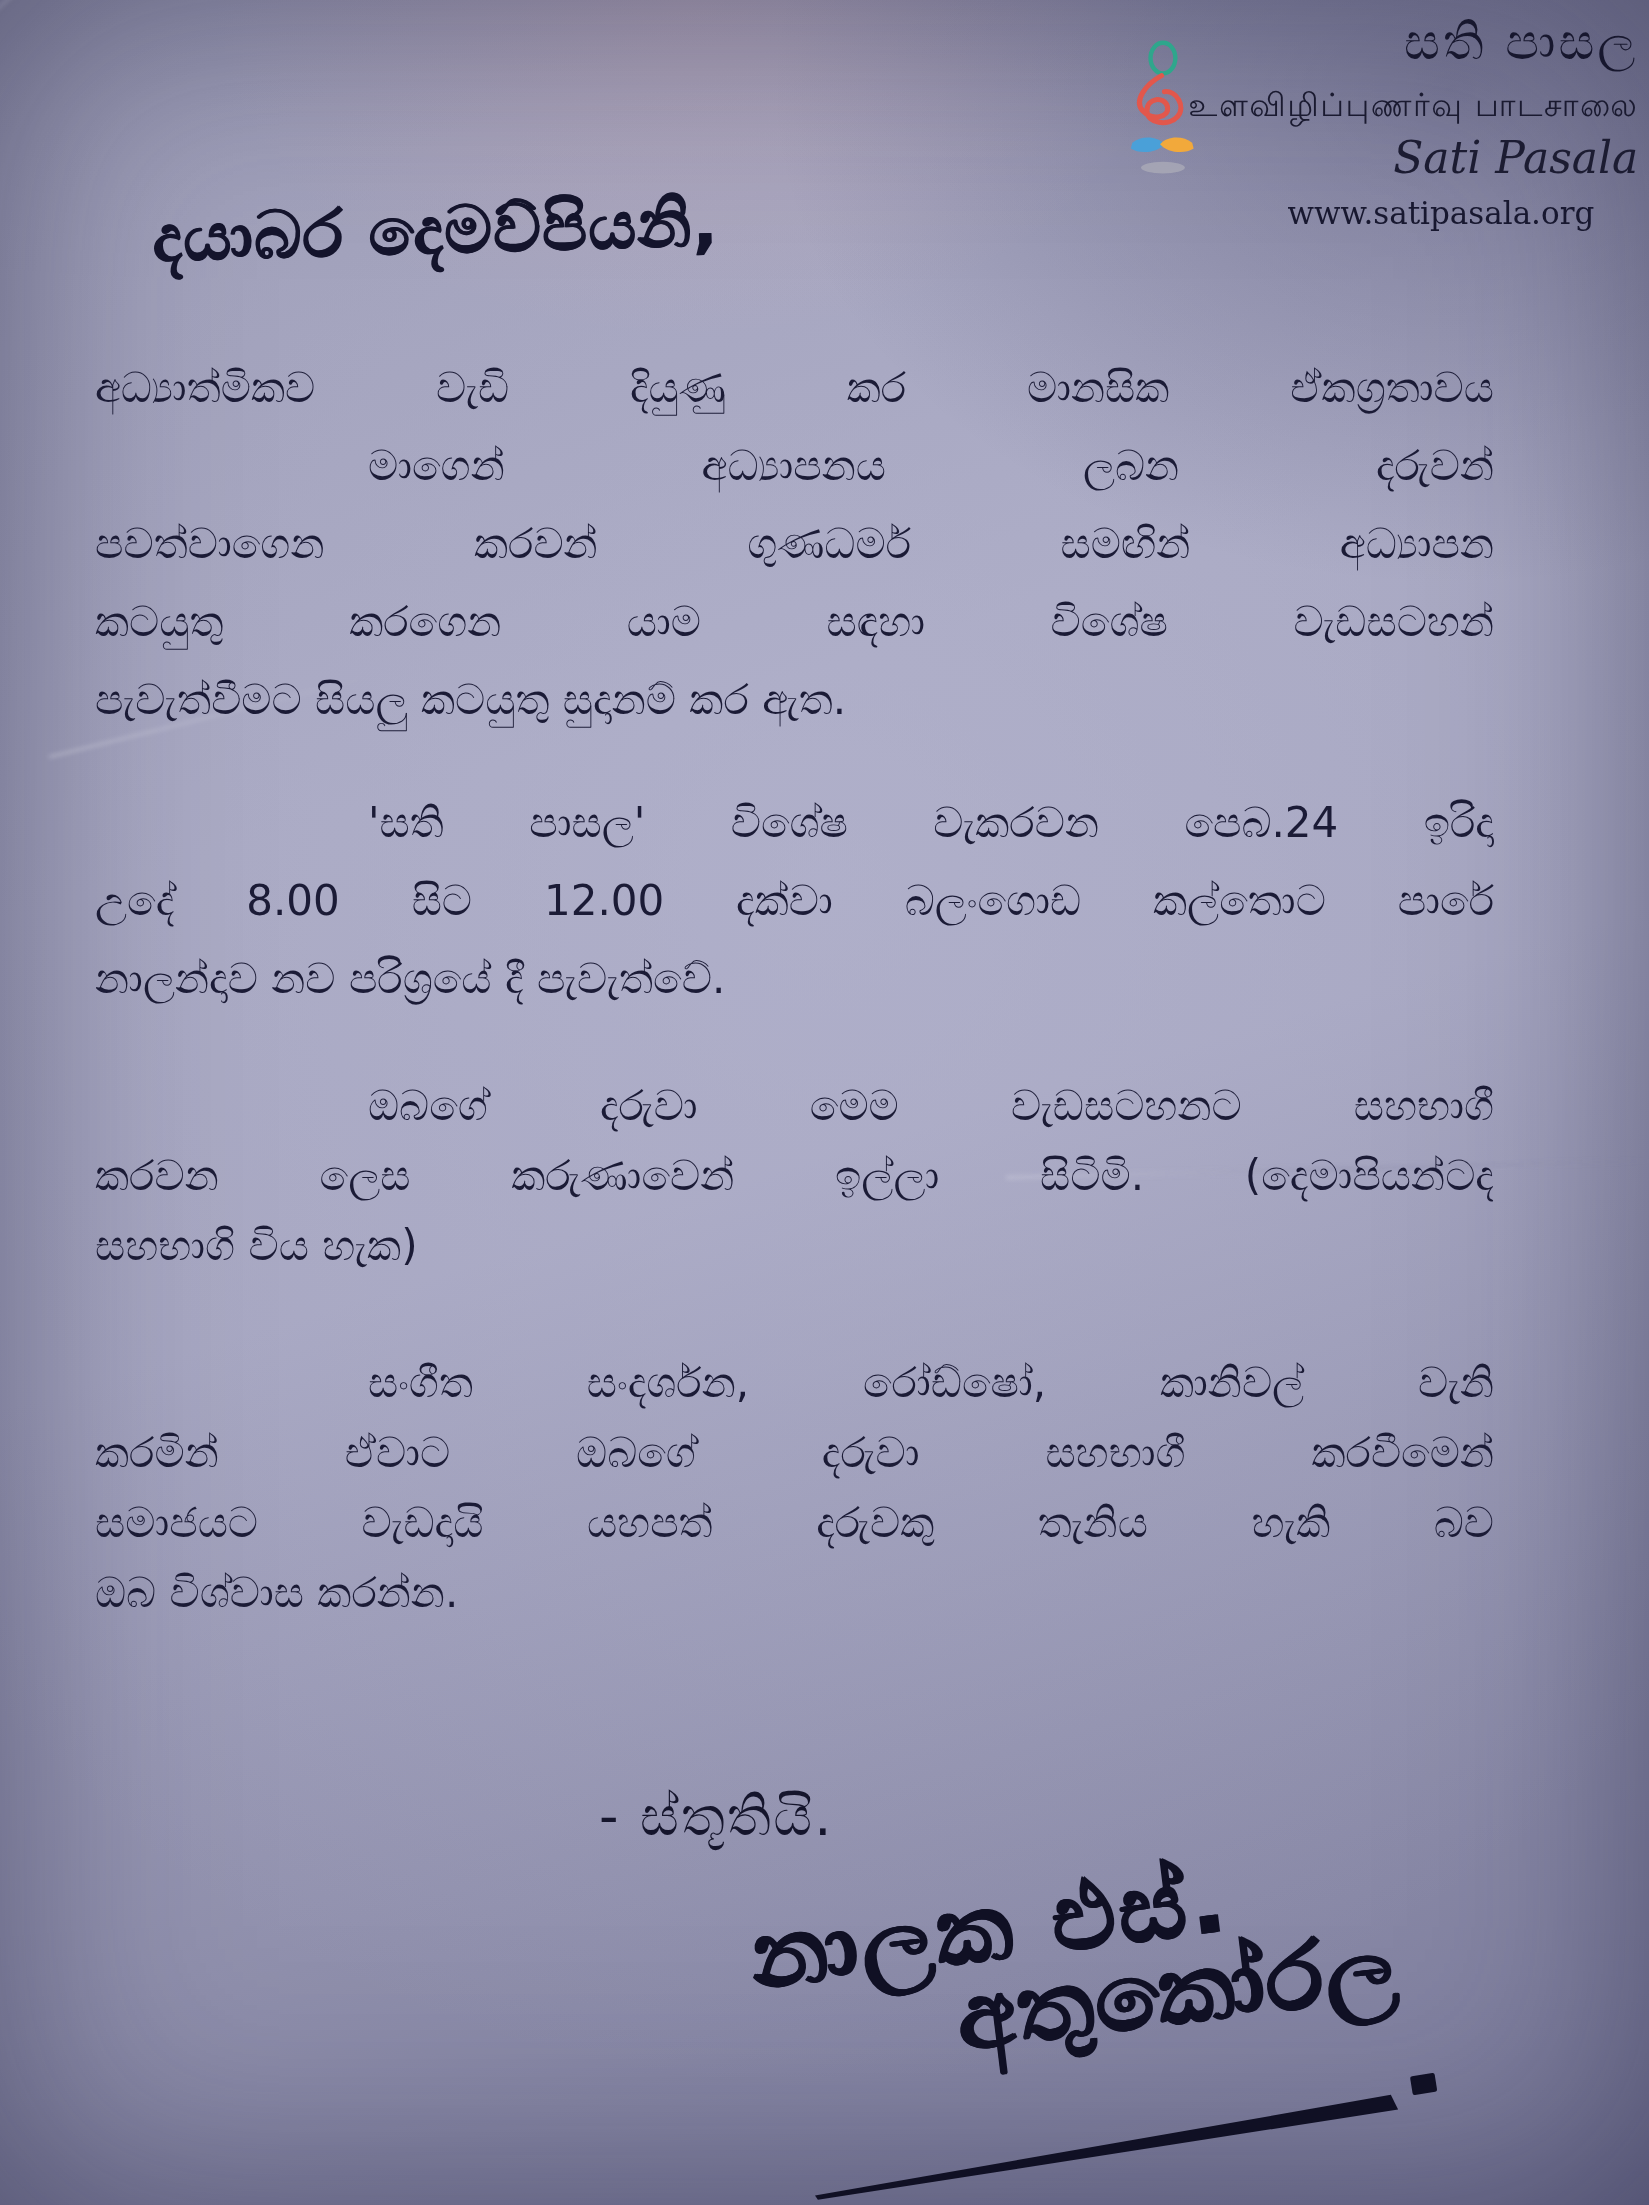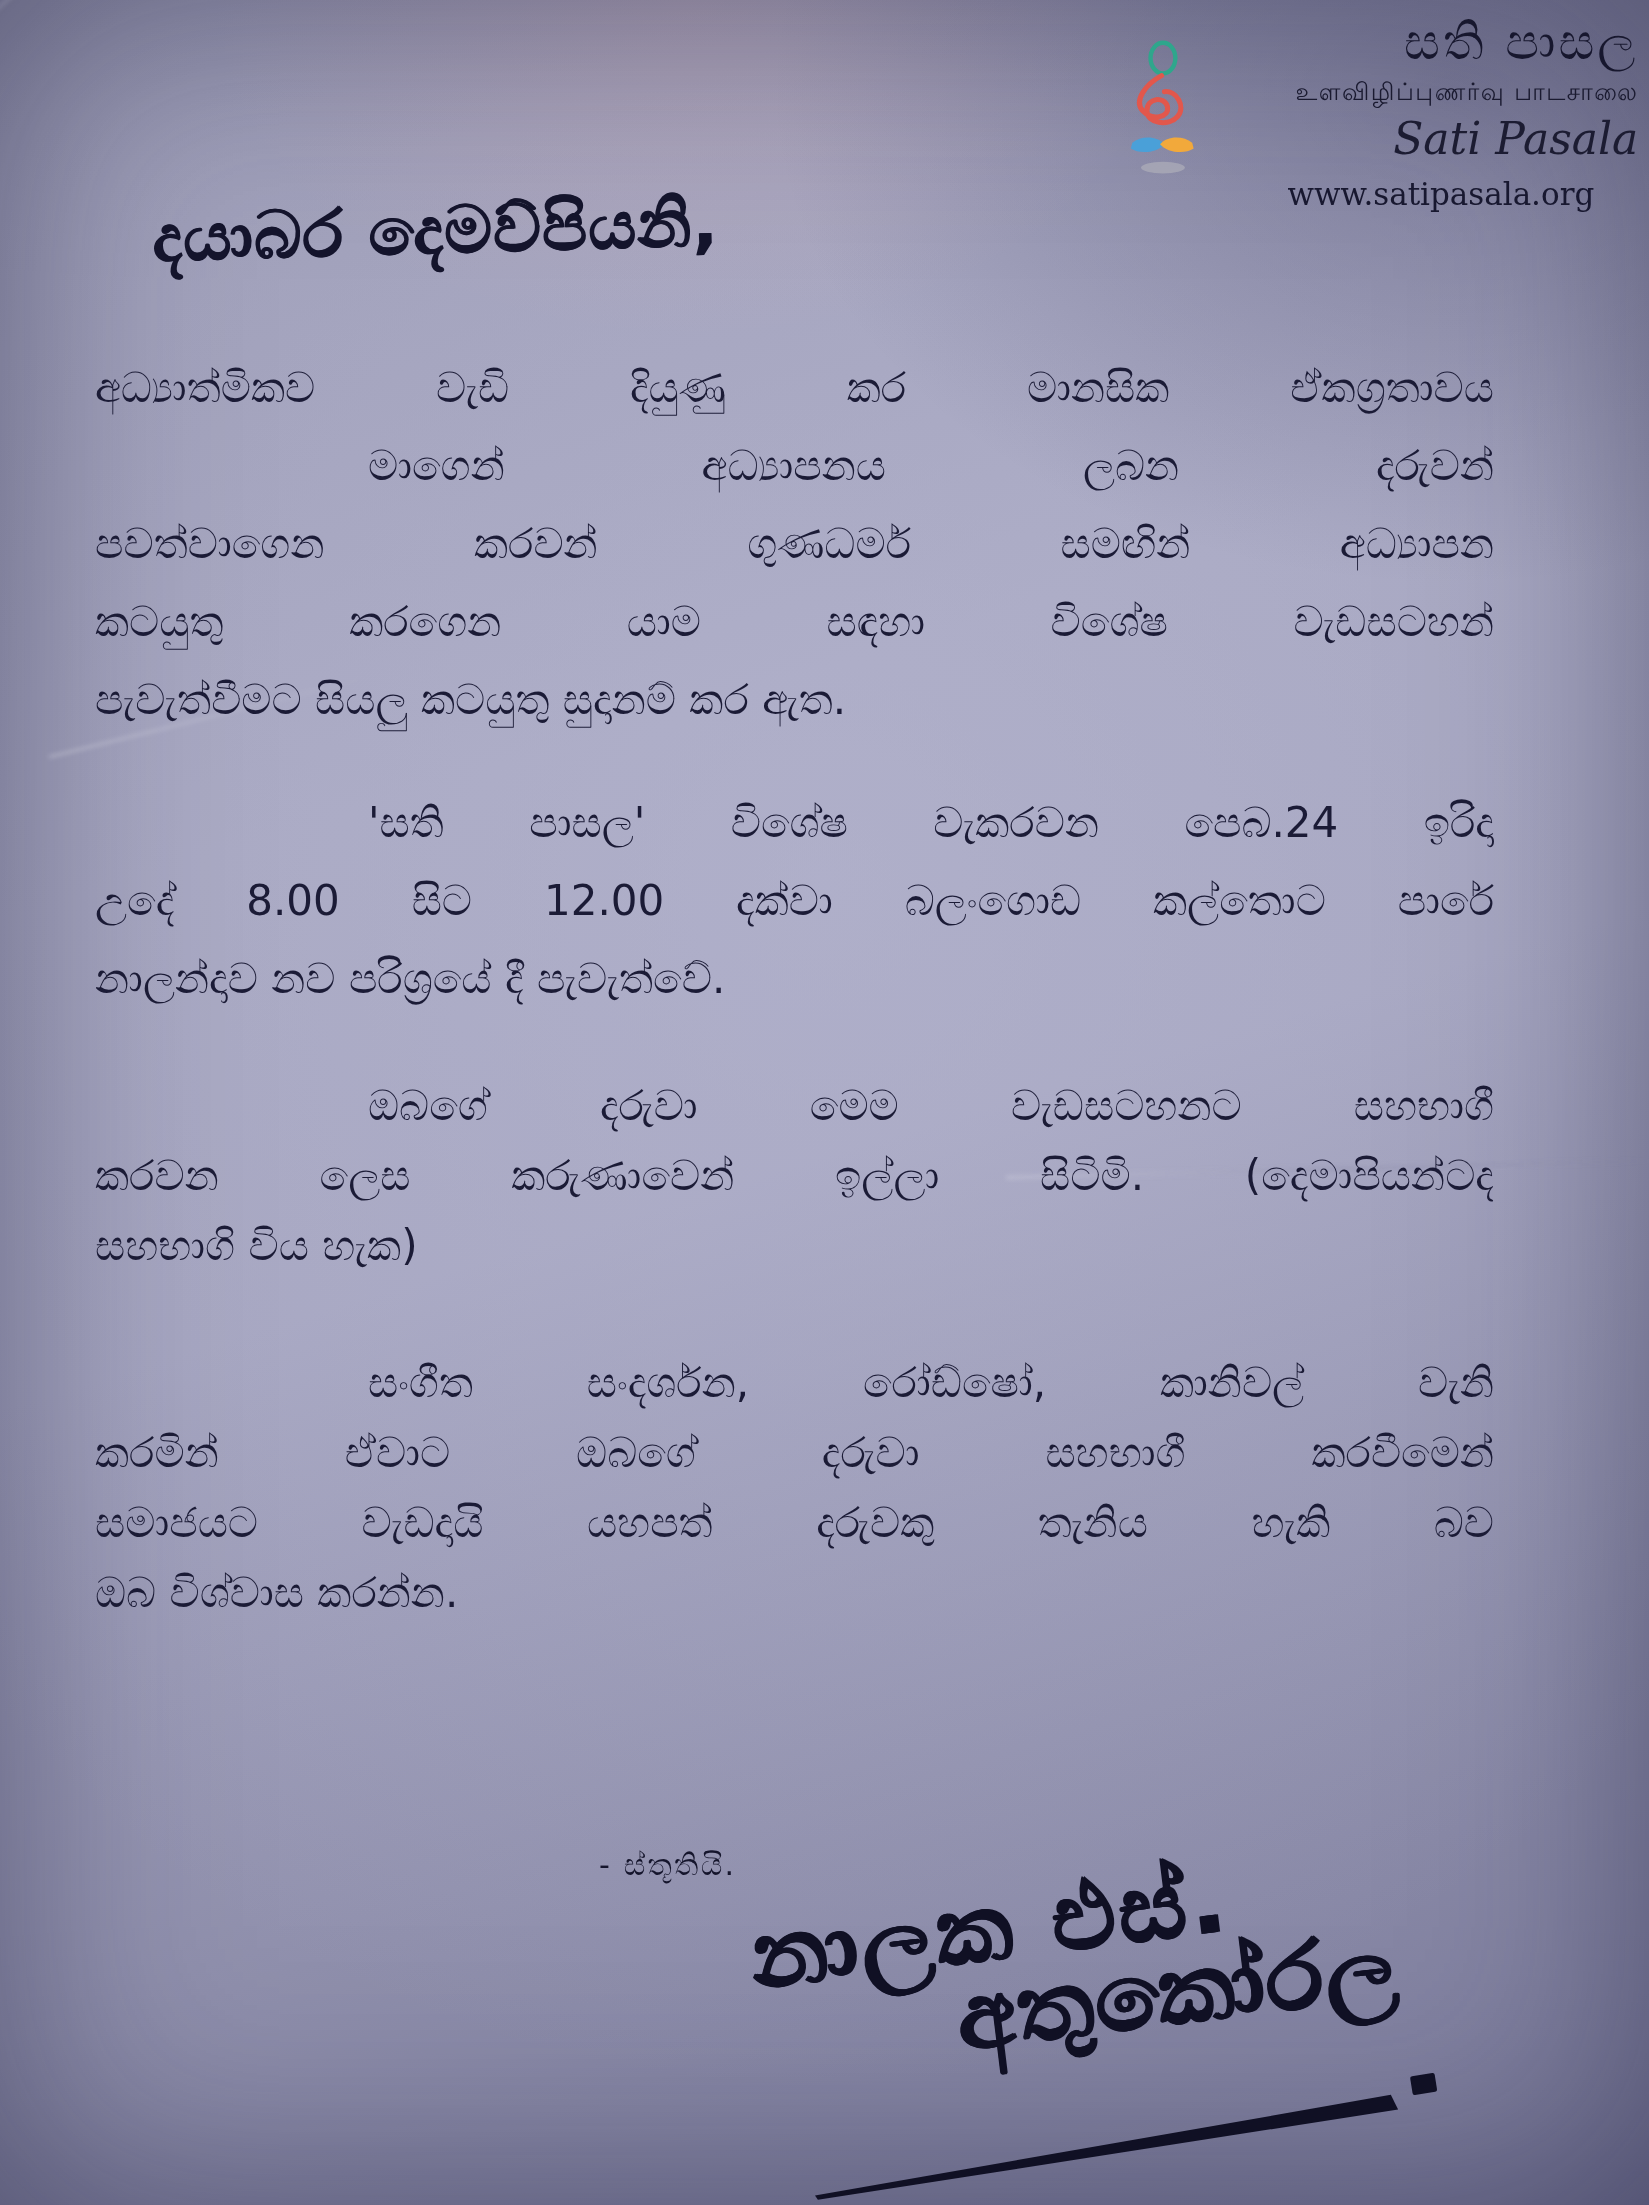--- a/index.html
+++ b/index.html
@@ -17,21 +17,21 @@
   
   .crease{position:absolute;pointer-events:none;filter:blur(2.2px);}
   .crease.c1{left:-44px;top:44px;width:467px;height:2.9px;background:linear-gradient(90deg,rgba(255,255,255,.0),rgba(255,255,255,.35),rgba(90,90,120,.25),rgba(255,255,255,0));transform:rotate(-42deg);transform-origin:left top;}
   .crease.c2{left:1006px;top:1167px;width:656px;height:3.6px;background:linear-gradient(90deg,rgba(255,255,255,.18),rgba(120,120,150,.22),rgba(255,255,255,0));transform:rotate(-1.5deg);}
   .crease.c3{left:44px;top:715px;width:335px;height:2.9px;background:linear-gradient(90deg,rgba(255,255,255,.25),rgba(255,255,255,0));transform:rotate(-14deg);}
 
   
   .letterhead{position:absolute;top:16px;right:11.7px;width:510px;text-align:right;}
   .logo-icon{position:absolute;left:-2.9px;top:23px;width:73px;height:155px;}
   .lh-sin{font-size:50px;line-height:1.05;letter-spacing:2.9px;color:#17172e;white-space:nowrap;}
-  .lh-tam{font-size:24px;margin-top:9px;letter-spacing:1.5px;color:#1a1a30;white-space:nowrap;}
+  .lh-tam{font-size:32px;margin-top:17px;letter-spacing:1.5px;color:#1a1a30;white-space:nowrap;}
   .lh-eng{font-family:"DejaVu Serif",serif;font-style:italic;font-size:44px;margin-top:4px;color:#1c1c32;}
   .lh-web{font-family:"DejaVu Serif",serif;font-size:31px;margin-top:12px;padding-right:44px;color:#181830;}
 
   
   .salutation{
     position:absolute;left:152px;top:191px;width:656px;
     font-size:66px;font-weight:bold;transform:rotate(-1.6deg);
     letter-spacing:1.5px;color:#14142c;
     text-shadow:1.1px 0 #14142c;
     white-space:nowrap;
@@ -40,21 +40,21 @@
   .para{margin:0;}
   .para.p1,.para.p2{line-height:78px;}
   .para.p3{line-height:70px;}
   .para.p4{line-height:70px;}
   .para.p2{margin-top:45px;}
   .para.p3{margin-top:53px;}
   .para.p4{margin-top:67px;}
   .ln{text-align:justify;text-align-last:justify;white-space:normal;}
   .ln.first{text-indent:273px;}
   .ln.last{text-align:left;text-align-last:left;}
-  .closing{position:absolute;left:599px;top:1847px;font-size:30px;letter-spacing:2.2px;color:#15152c;}
+  .closing{position:absolute;left:599px;top:1785px;font-size:54px;letter-spacing:2.2px;color:#15152c;}
 
   
   .signature{position:absolute;left:758px;top:1889px;width:773px;height:306px;transform:rotate(-7deg);transform-origin:left bottom;color:#101024;}
   .sig-l1{position:absolute;left:22px;top:14.6px;font-size:93px;font-weight:bold;letter-spacing:4.4px;text-shadow:1.8px 0 #101024,-0.7px 0 #101024;white-space:nowrap;}
   .sig-l2{position:absolute;left:219px;top:101px;font-size:93px;font-weight:bold;letter-spacing:2.9px;text-shadow:1.8px 0 #101024,-0.7px 0 #101024;white-space:nowrap;}
   .sig-underline{position:absolute;left:815px;top:2064px;width:656px;height:139px;}
 </style>
 </head>
 <body>
 

